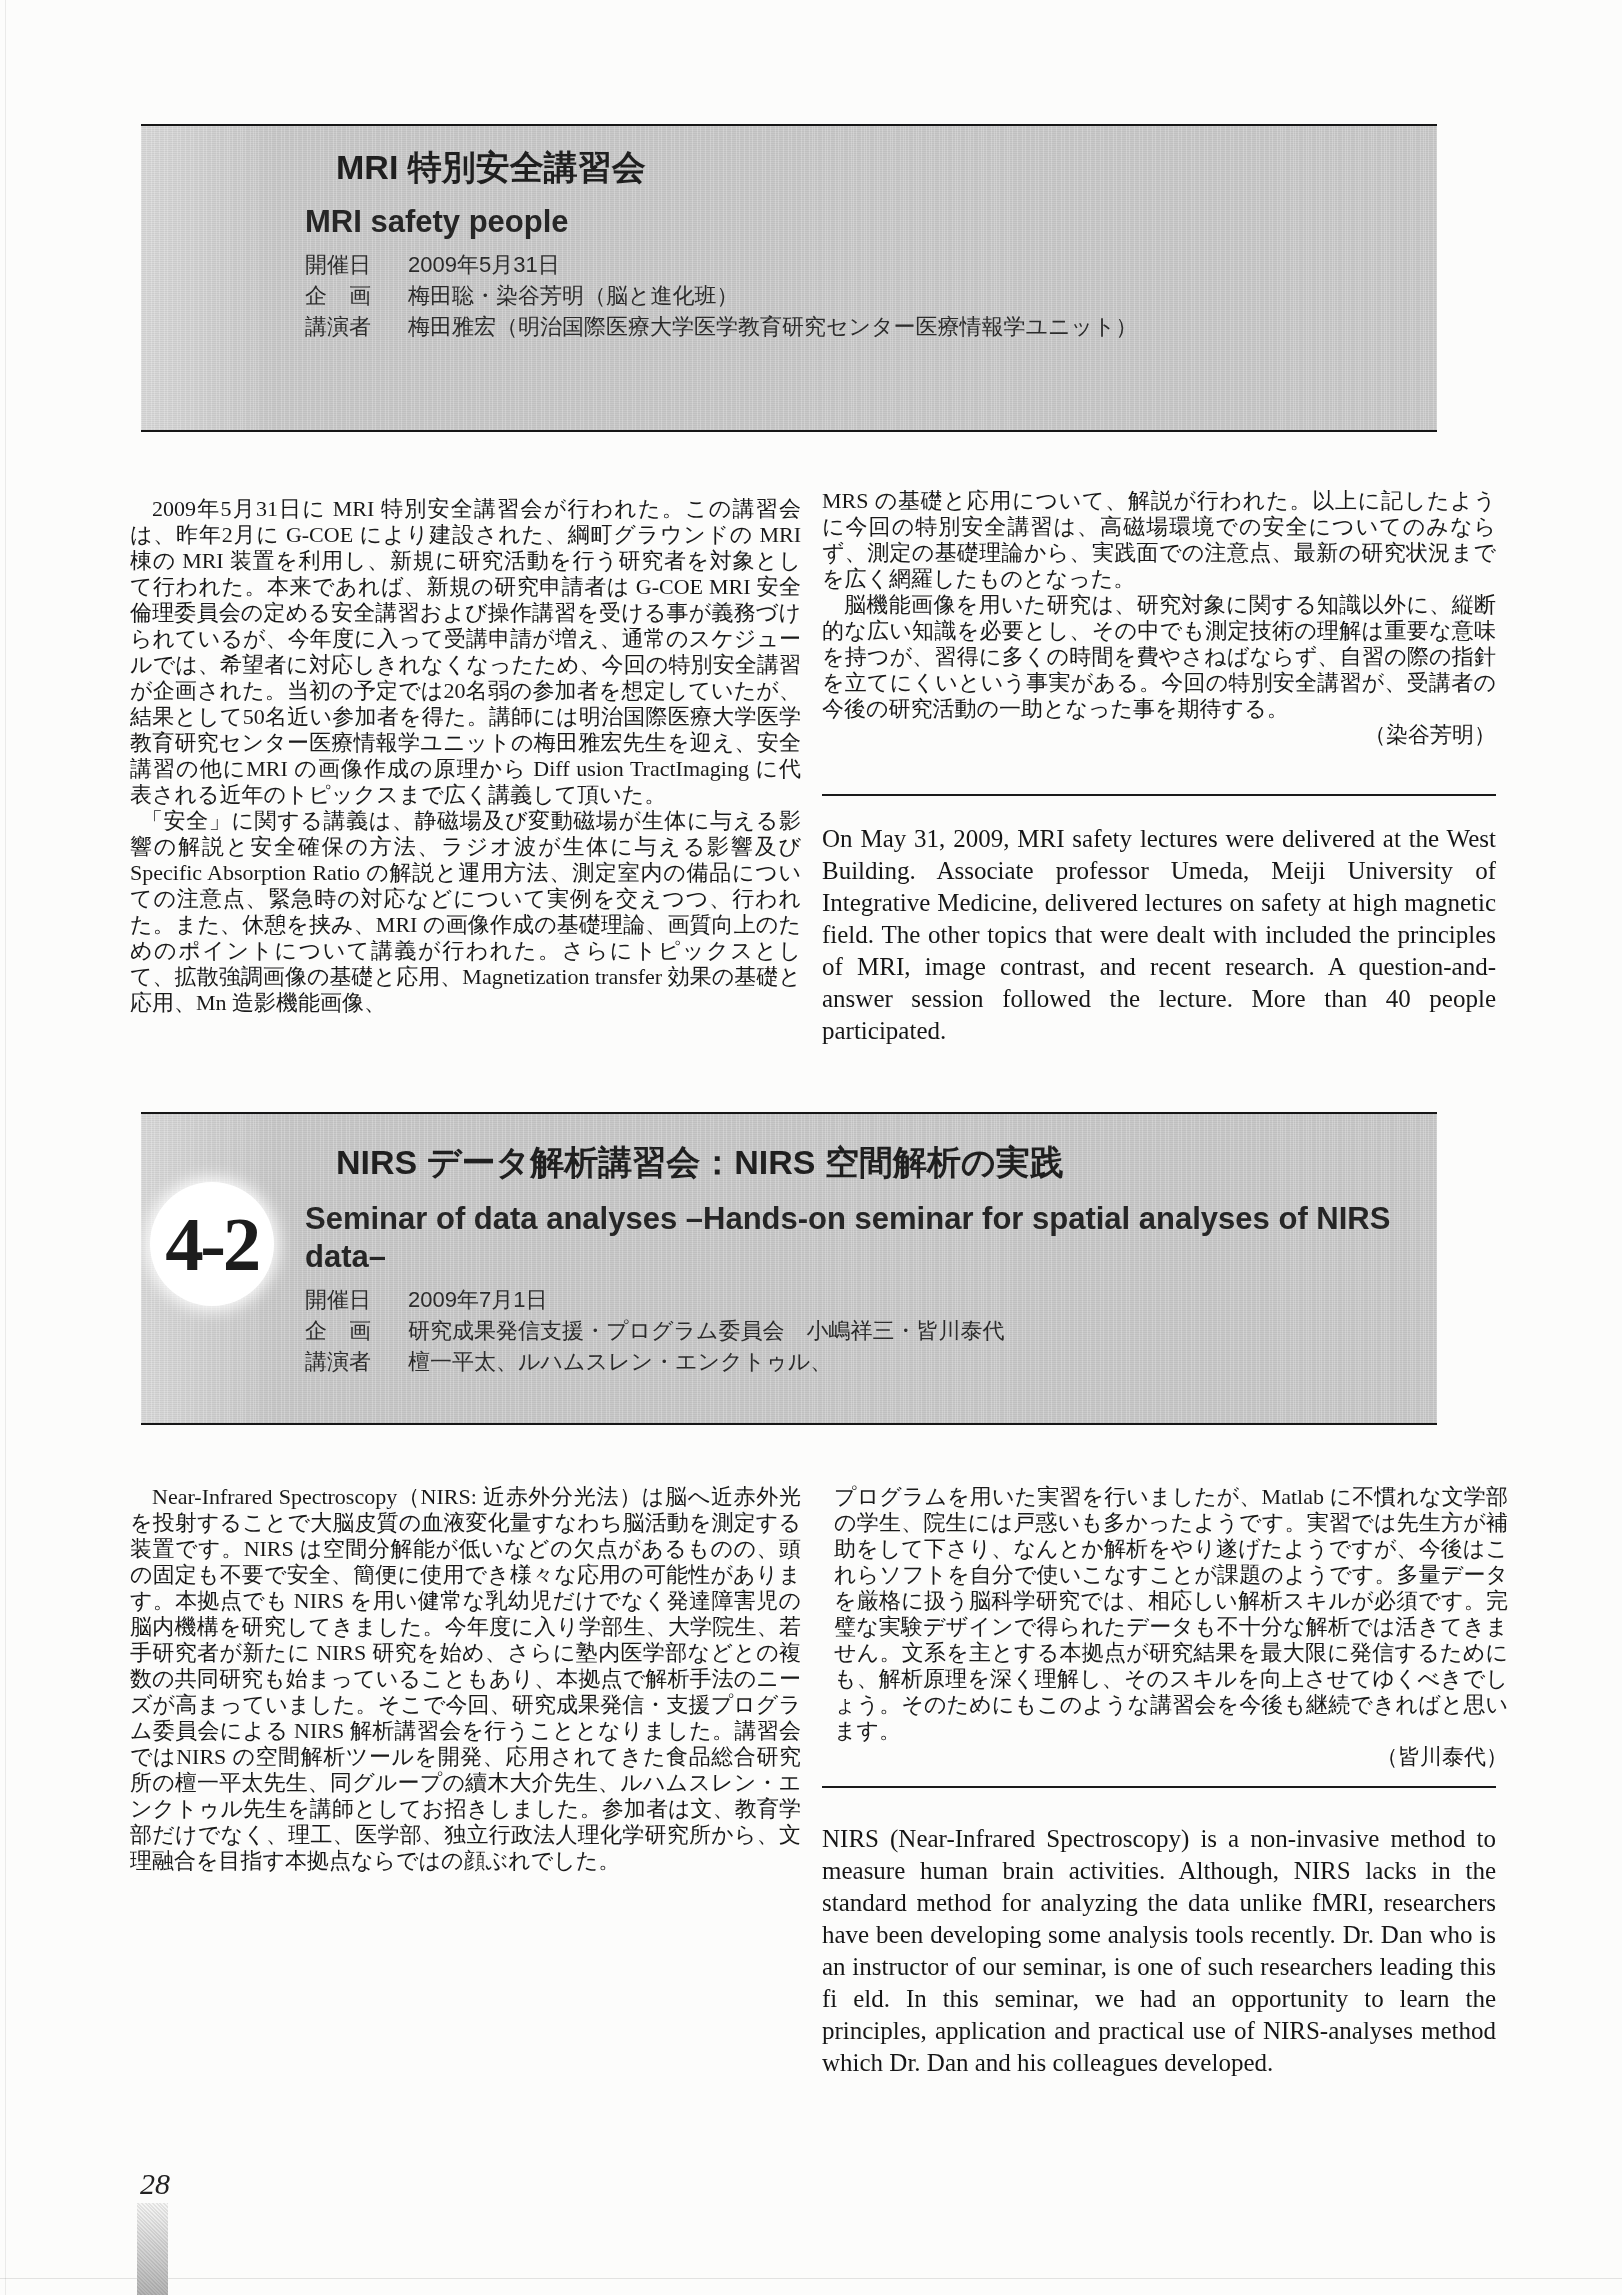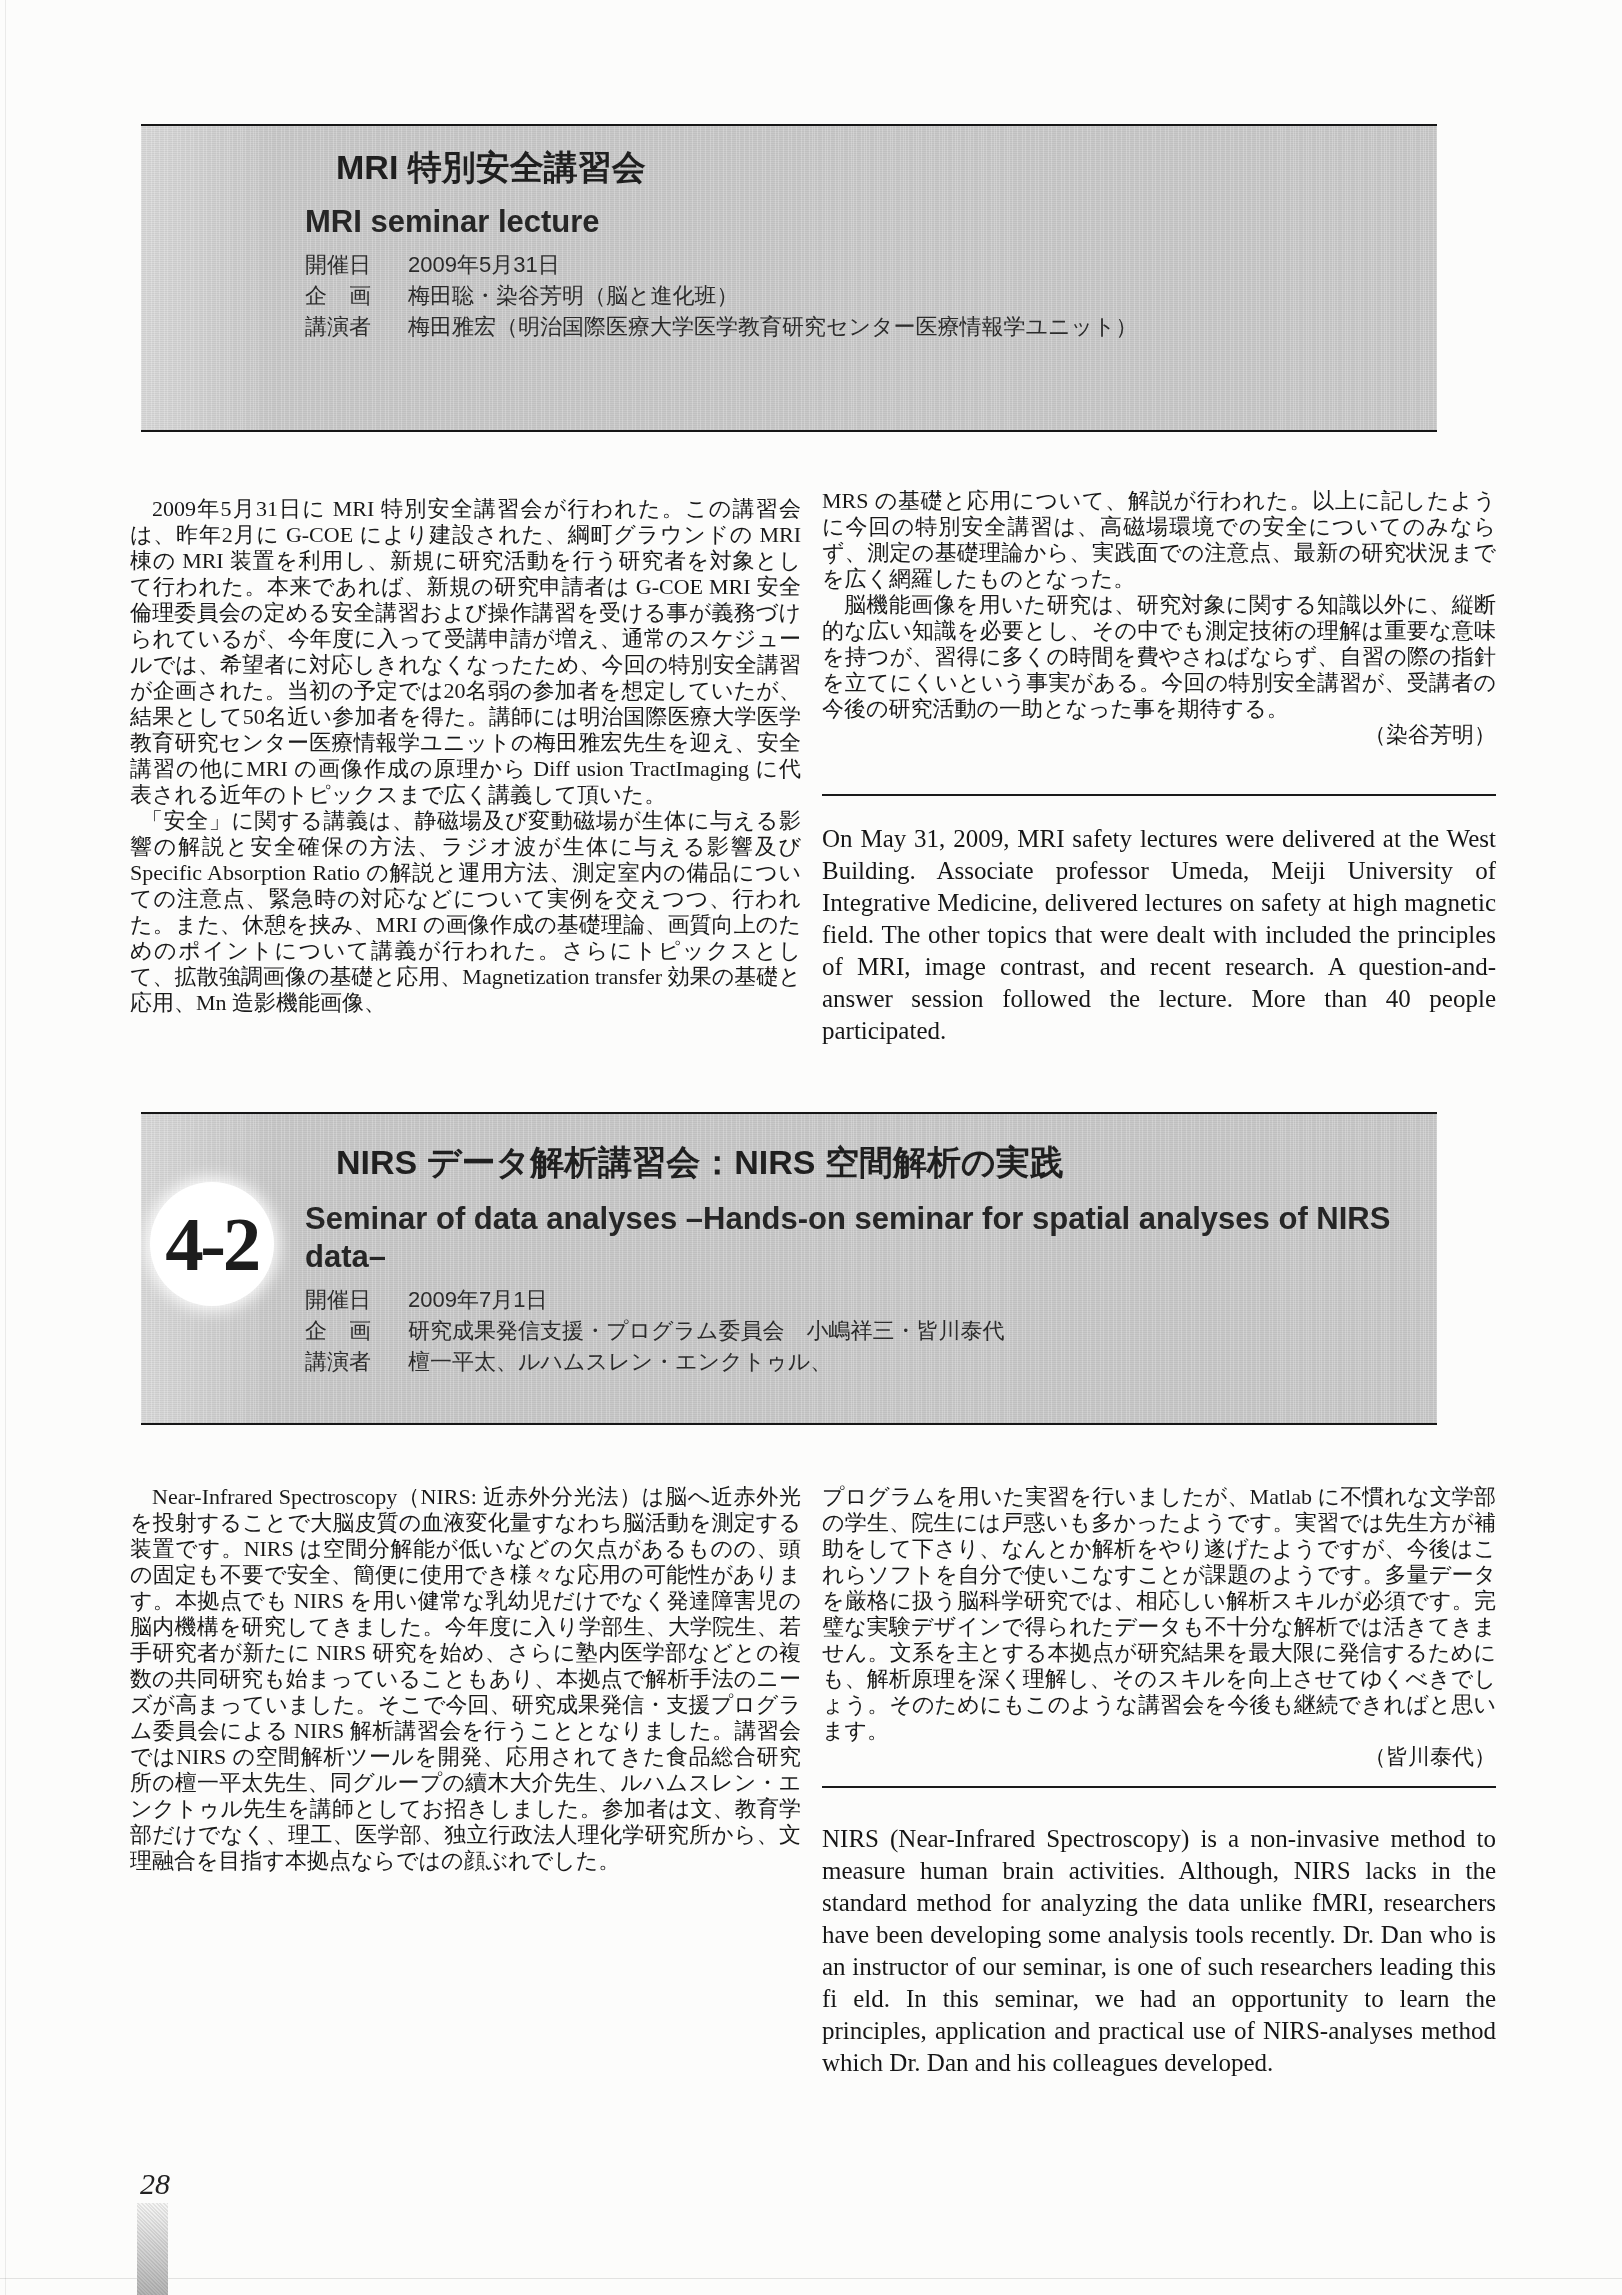--- a/index.html
+++ b/index.html
@@ -68,21 +68,21 @@
     overflow:hidden;color:#191919;
   }
   .jacol p{margin:0;}
   .jacol p.indent{text-indent:1em;}
   .jacol p.indent-half{text-indent:0.5em;}
   .col-left{left:130px;width:671px;}
   .col-right{left:822px;width:674px;}
   .s41-col1{top:488px;height:563px;margin-top:8px;}
   .s41-col2{top:488px;height:288px;}
   .s42-col1{top:1484px;height:641px;}
-  .s42-col2{top:1484px;height:288px;}
+  .s42-col2{top:1484px;height:288px;margin-left:12px;}
   .sig-line{text-align:right;}
   .rule{position:absolute;left:822px;width:674px;height:2px;background:#1a1a1a;}
   .rule.r41{top:794px;}
   .rule.r42{top:1786px;}
   .encol{
     position:absolute;left:822px;width:674px;
     font-size:25px;line-height:32px;text-align:justify;
     overflow:hidden;color:#161616;
   }
   .en41{top:823px;height:242px;}
@@ -105,21 +105,21 @@
 </head>
 <body>
 
 <div class="page">
   <div class="page-edge-v"></div>
   <div class="page-edge-h"></div>
 
   <div class="hdr-box s41">
     <div class="hdr-content">
       <div class="title-ja">MRI 特別安全講習会</div>
-      <div class="title-en">MRI seminar lecture</div>
+      <div class="title-en">MRI safety people</div>
       <div class="meta">
         <div class="meta-row">
           <span class="meta-label">開催日</span>
           <span class="meta-value">2009年5月31日</span>
         </div>
         <div class="meta-row">
           <span class="meta-label">企　画</span>
           <span class="meta-value">梅田聡・染谷芳明（脳と進化班）</span>
         </div>
         <div class="meta-row">

